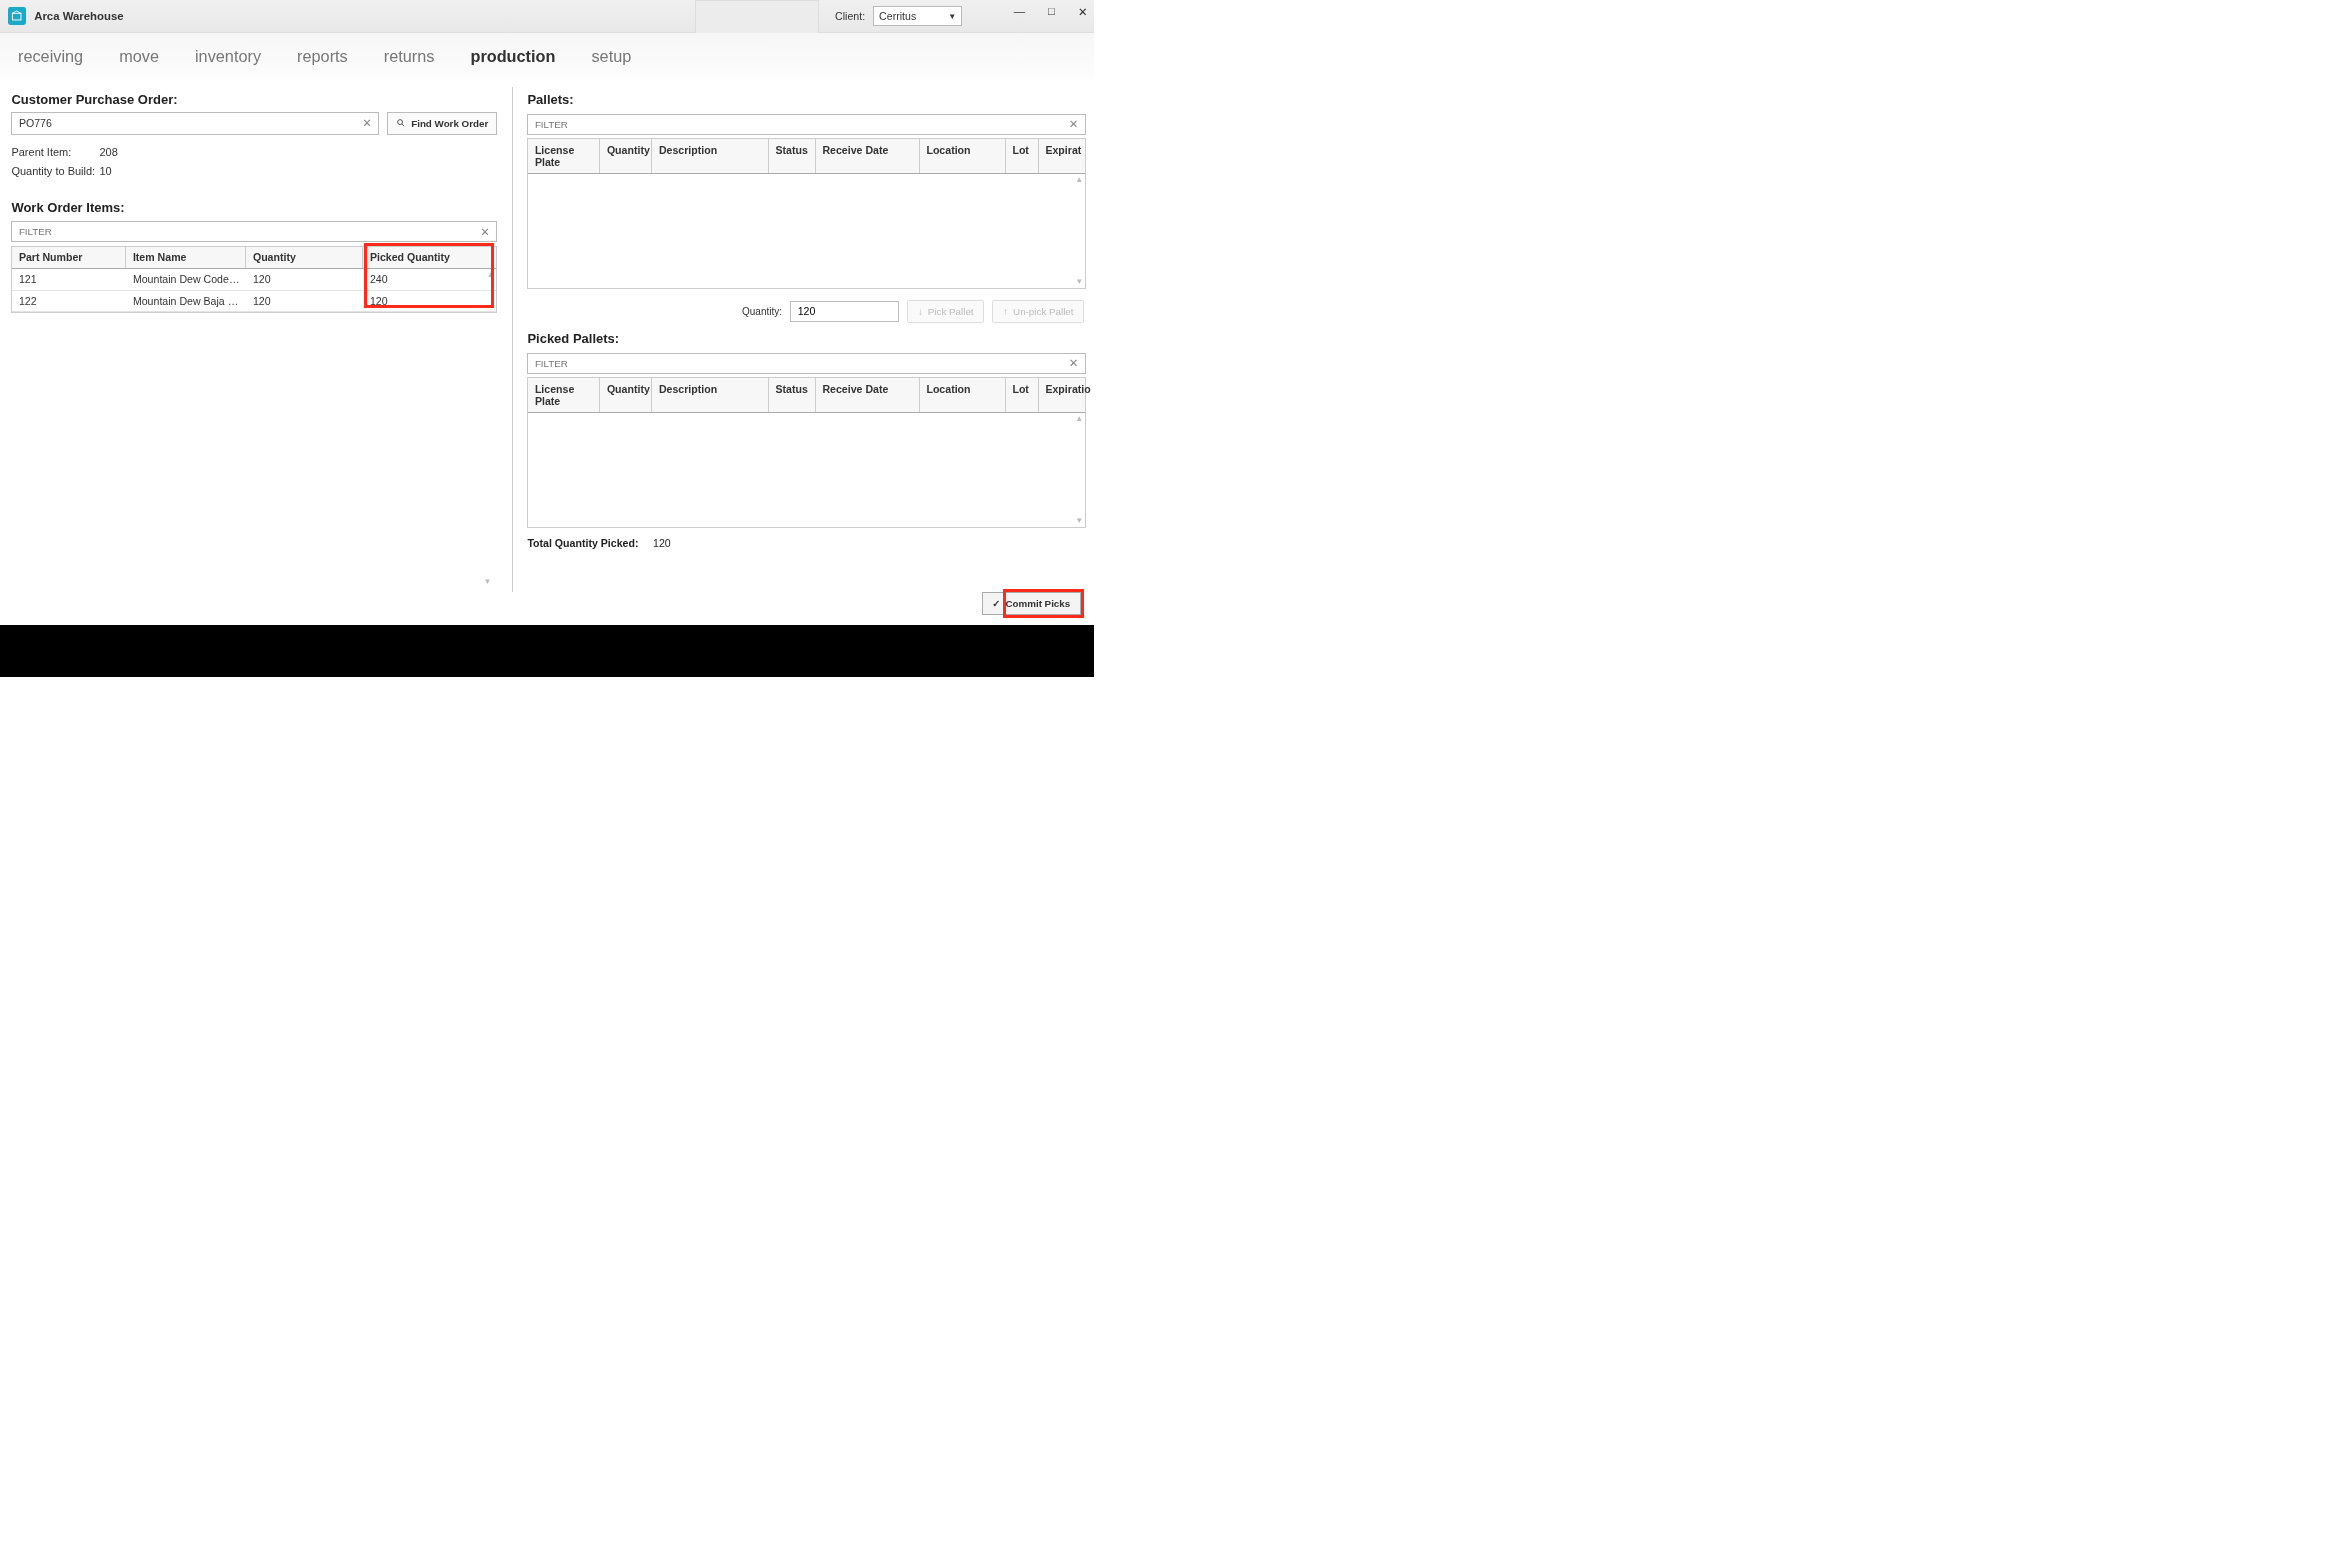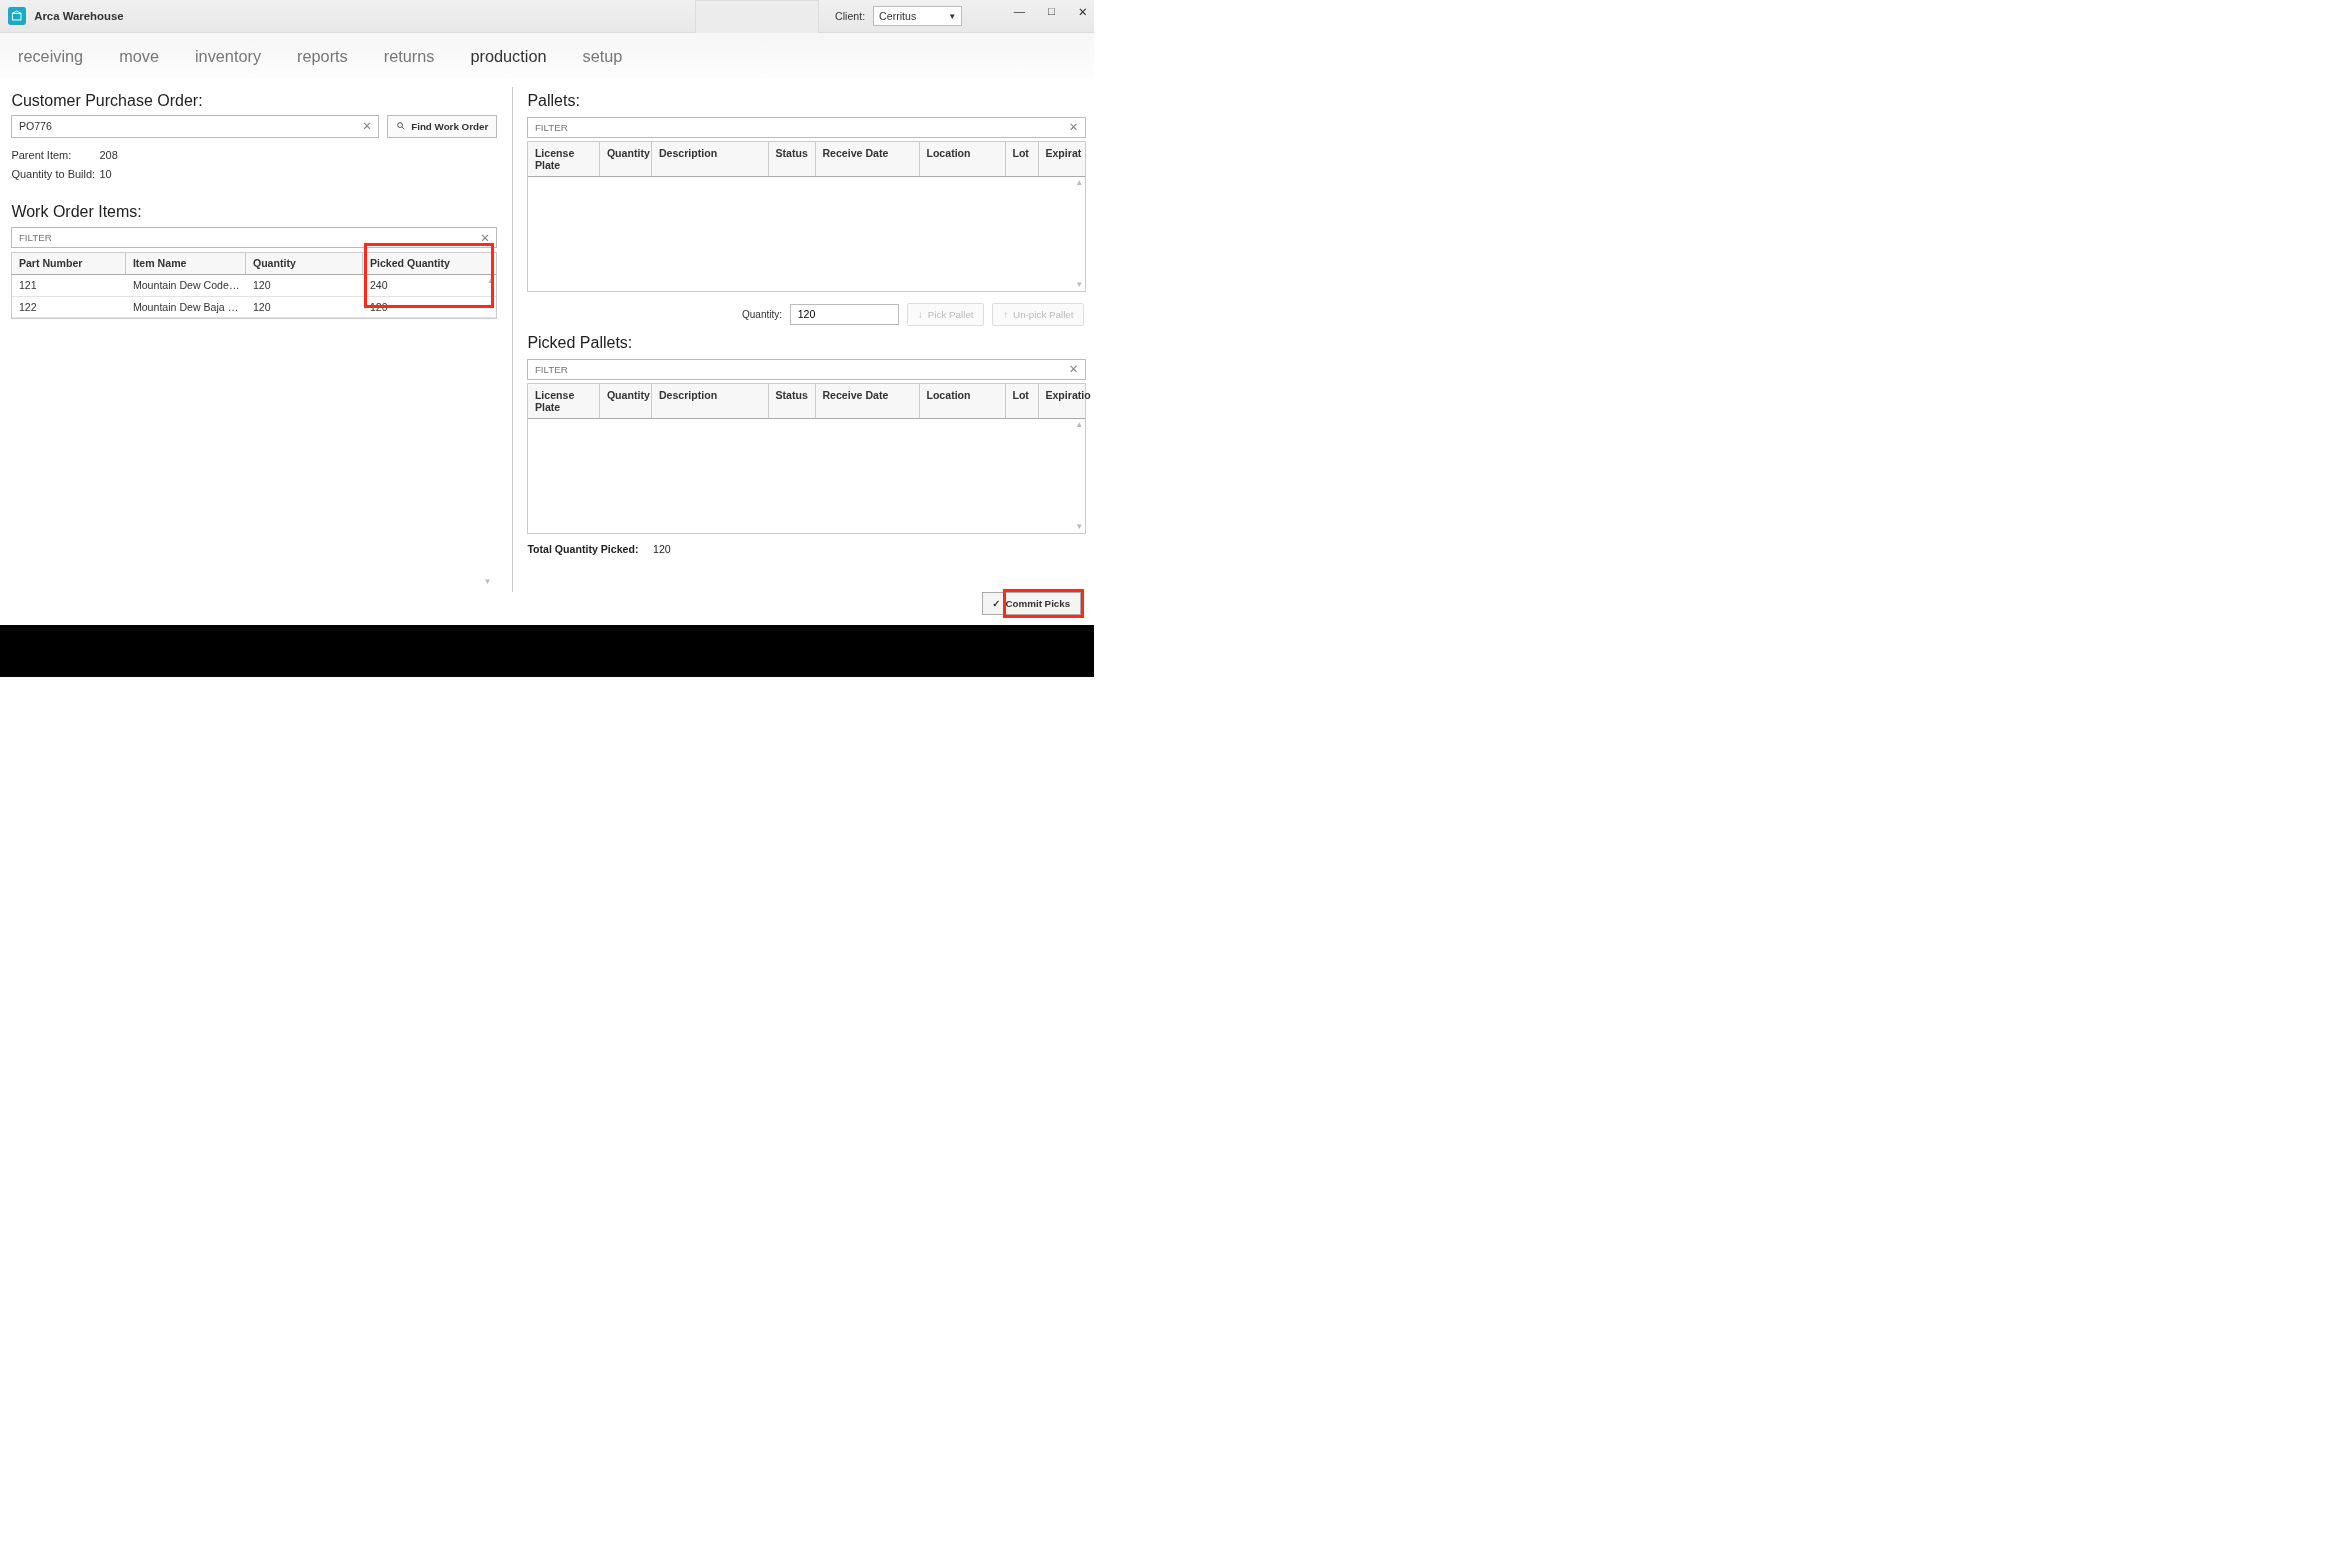--- a/index.html
+++ b/index.html
@@ -95,21 +95,21 @@
     align-items: center;
     padding: 0 18px;
     gap: 36px;
   }
   .mainnav a {
     font-size: 16.3px;
     color: #777;
     text-decoration: none;
     cursor: pointer;
   }
-  .mainnav a.active { color: #333; font-weight: 400; }
+  .mainnav a.active { color: #333; font-weight: 700; }
   
   .subnav {
     height: 33px;
     display: flex;
     align-items: center;
     padding: 0 9.8px;
     gap: 19.5px;
     border-bottom: 0.8px solid transparent;
   }
   .subnav a {
@@ -129,21 +129,21 @@
   }
   .left-pane { width: 486px; flex-shrink: 0; position: relative; }
   .divider {
     width: 0.8px;
     background: #ccc;
     align-self: stretch;
     margin-top: -4.9px;
   }
   .right-pane { flex: 1; min-width: 0; position: relative; }
 
-  .section-label { font-weight: 400; font-size: 16px; color: #222; margin-bottom: 4.9px; display: block; }
+  .section-label { font-weight: 700; font-size: 13px; color: #222; margin-bottom: 4.9px; display: block; }
 
   .cpo-row { display: flex; gap: 8.1px; margin-top: 4.9px; }
   .cpo-input {
     flex: 1;
     height: 23px;
     border: 0.8px solid #bbb;
     position: relative;
     display: flex; align-items: center;
     padding: 0 6.5px;
     background: #fff;

